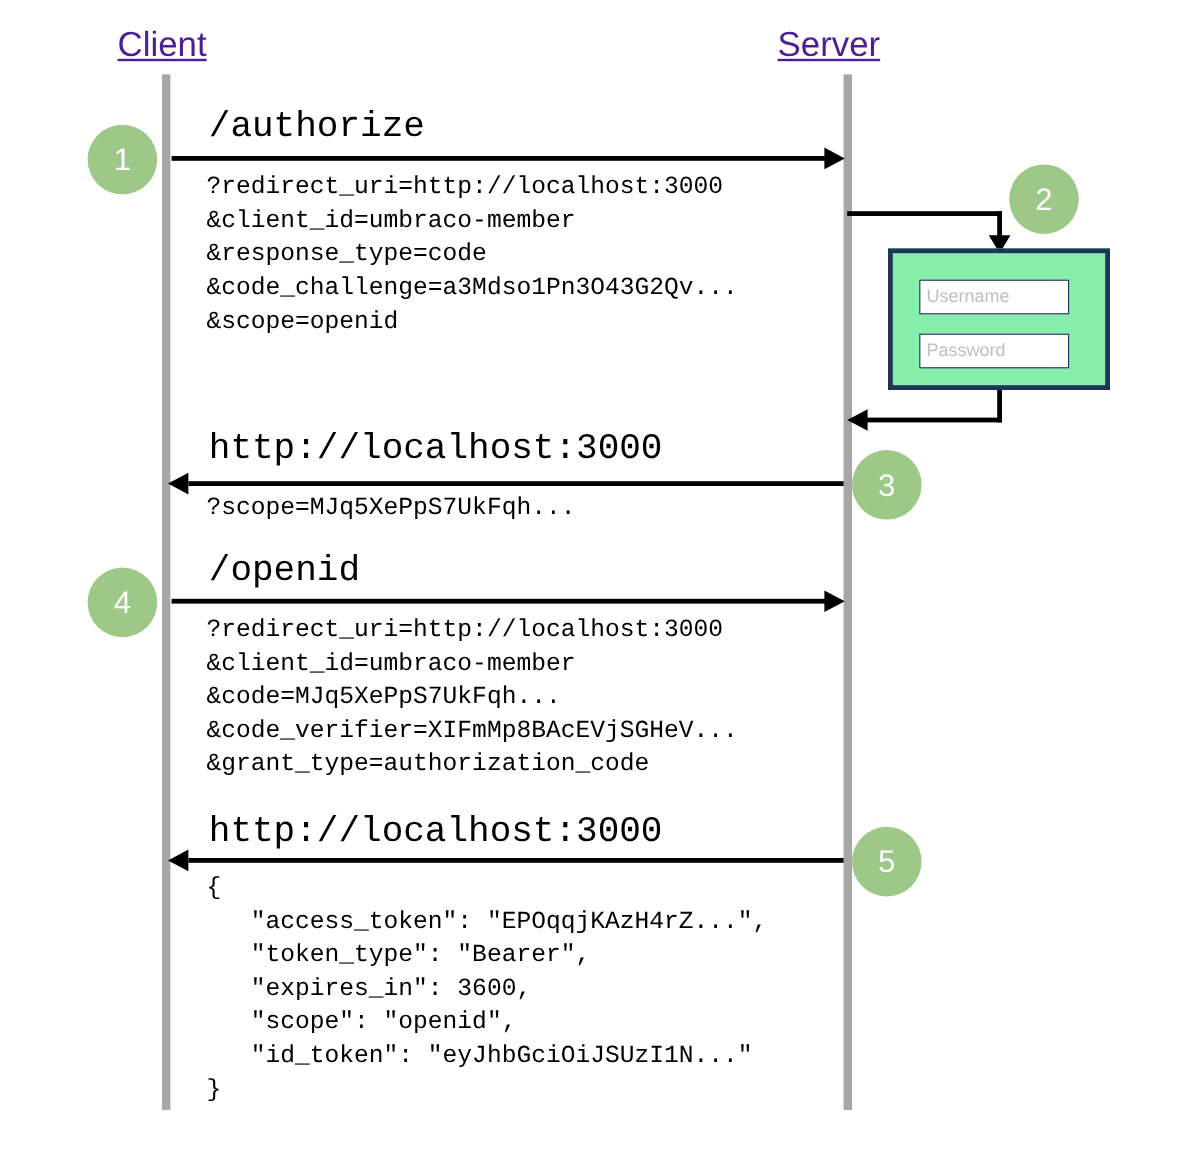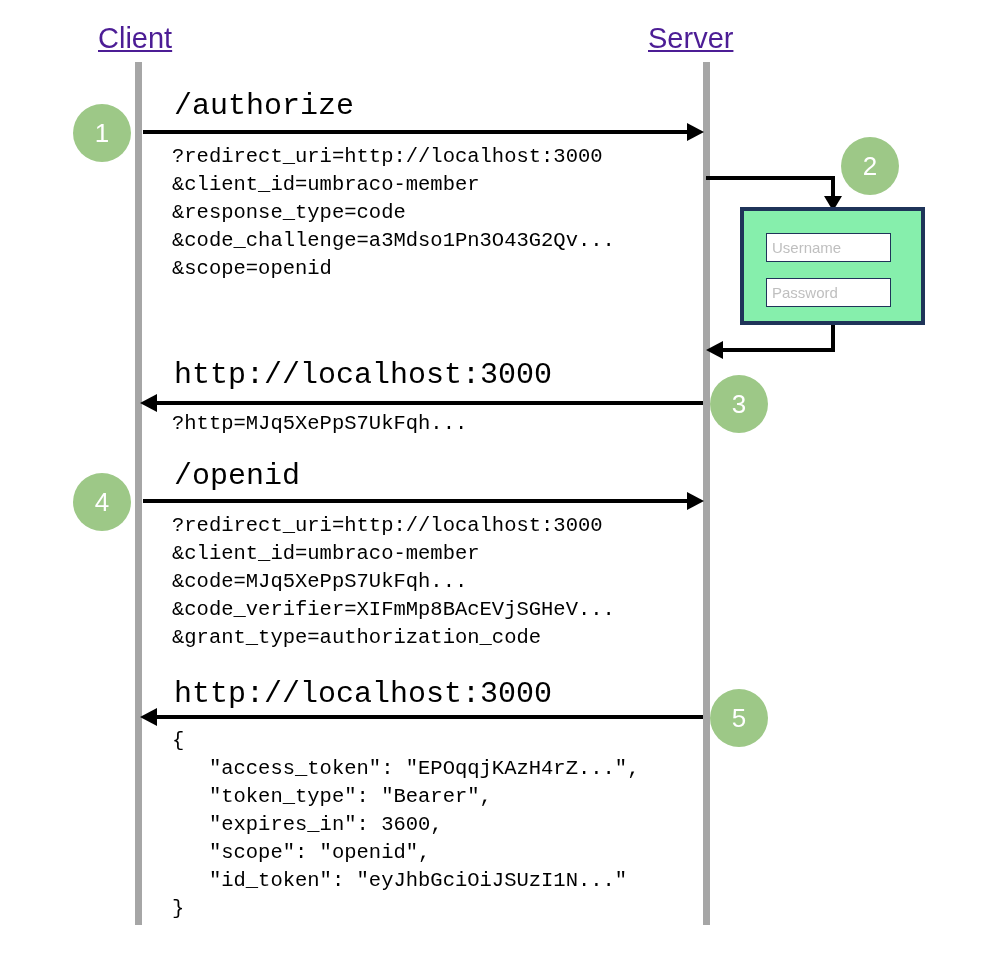--- a/index.html
+++ b/index.html
@@ -166,21 +166,21 @@
   </div>
 
   <div class="conn conn-v" style="left:831px; top:325px; height:27px;"></div>
   <div class="conn conn-h" style="left:722px; top:348px; width:113px;"></div>
   <div class="arrow-head left" style="left:706px; top:341px;"></div>
 
   <div class="step-badge" style="left:710px; top:375px;">3</div>
   <div class="msg-title" style="left:174px; top:358px;">http://localhost:3000</div>
   <div class="arrow-line" style="left:157px; top:401px; width:546px;"></div>
   <div class="arrow-head left" style="left:140px; top:394px;"></div>
-  <div class="msg-body" style="left:172px; top:410px;">?http=MJq5XePpS7UkFqh...</div>
+  <div class="msg-body" style="left:172px; top:410px;">?scope=MJq5XePpS7UkFqh...</div>
 
   <div class="step-badge" style="left:73px; top:473px;">4</div>
   <div class="msg-title" style="left:174px; top:459px;">/openid</div>
   <div class="arrow-line" style="left:143px; top:499px; width:545px;"></div>
   <div class="arrow-head right" style="left:687px; top:492px;"></div>
   <div class="msg-body" style="left:172px; top:512px;">?redirect_uri=http://localhost:3000
 &amp;client_id=umbraco-member
 &amp;code=MJq5XePpS7UkFqh...
 &amp;code_verifier=XIFmMp8BAcEVjSGHeV...
 &amp;grant_type=authorization_code</div>

